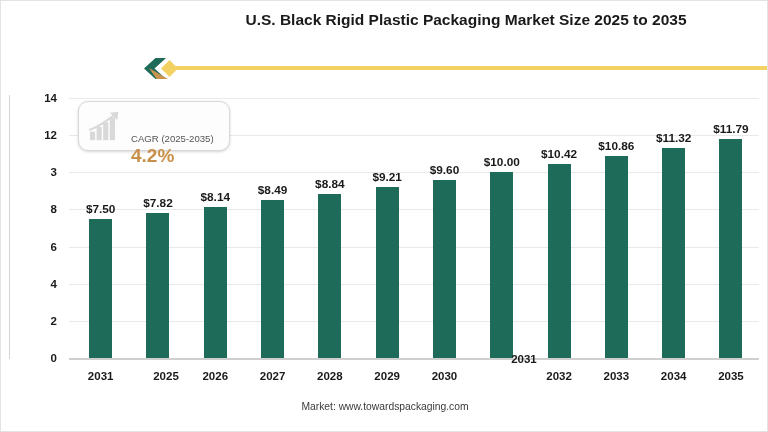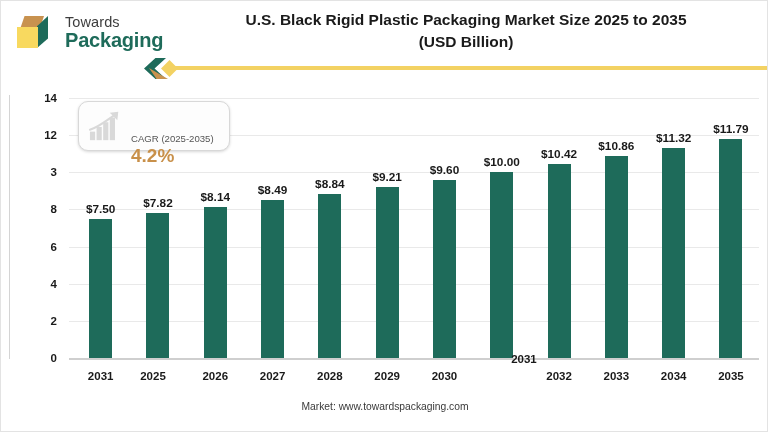--- a/index.html
+++ b/index.html
@@ -243,35 +243,23 @@
     color: #3a3a3a;
   }
 </style>
 </head>
 <body>
 
 <div id="page">
 
   <div id="header">
 
-    <div id="logo">
-      <div id="logo-mark">
-        <div class="box-top"></div>
-        <div class="box-right"></div>
-        <div class="box-front"></div>
-      </div>
-      <div id="logo-text">
-        <div class="lt-top">Towards</div>
-        <div class="lt-bottom">Packaging</div>
-      </div>
-    </div>
 
     <div id="title">
       <span>U.S. Black Rigid Plastic Packaging Market Size 2025 to 2035</span><br>
-      <span>(USD Billion)</span>
     </div>
 
     <div id="rule-wrap">
       <div id="rule-line"></div>
       <div id="chev-green"></div>
       <div id="chev-tan"></div>
       <div id="chev-diamond"></div>
     </div>
   </div>
 
@@ -320,21 +308,21 @@
         <div class="barlabel" style="left: 343.15px; top: 76.9571px;">$9.21</div>
         <div class="barlabel" style="left: 400.45px; top: 69.7143px;">$9.60</div>
         <div class="barlabel" style="left: 457.75px; top: 62.2857px;">$10.00</div>
         <div class="barlabel" style="left: 515.05px; top: 54.4857px;">$10.42</div>
         <div class="barlabel" style="left: 572.35px; top: 46.3143px;">$10.86</div>
         <div class="barlabel" style="left: 629.65px; top: 37.7714px;">$11.32</div>
         <div class="barlabel" style="left: 686.95px; top: 29.0429px;">$11.79</div>
       </div>
     <div id="xtick-layer">
         <div class="xtick" style="left: 56.65px; top: 277px;">2031</div>
-        <div class="xtick" style="left: 109px; top: 277px; text-align: center;">2025</div>
+        <div class="xtick" style="left: 122px; top: 277px; text-align: center;">2025</div>
         <div class="xtick" style="left: 171.25px; top: 277px;">2026</div>
         <div class="xtick" style="left: 228.55px; top: 277px;">2027</div>
         <div class="xtick" style="left: 285.85px; top: 277px;">2028</div>
         <div class="xtick" style="left: 343.15px; top: 277px;">2029</div>
         <div class="xtick" style="left: 400.45px; top: 277px;">2030</div>
         <div class="xtick" style="left: 457.75px; top: 260px; text-align: right;">2031</div>
         <div class="xtick" style="left: 515.05px; top: 277px;">2032</div>
         <div class="xtick" style="left: 572.35px; top: 277px;">2033</div>
         <div class="xtick" style="left: 629.65px; top: 277px;">2034</div>
         <div class="xtick" style="left: 686.95px; top: 277px;">2035</div>

